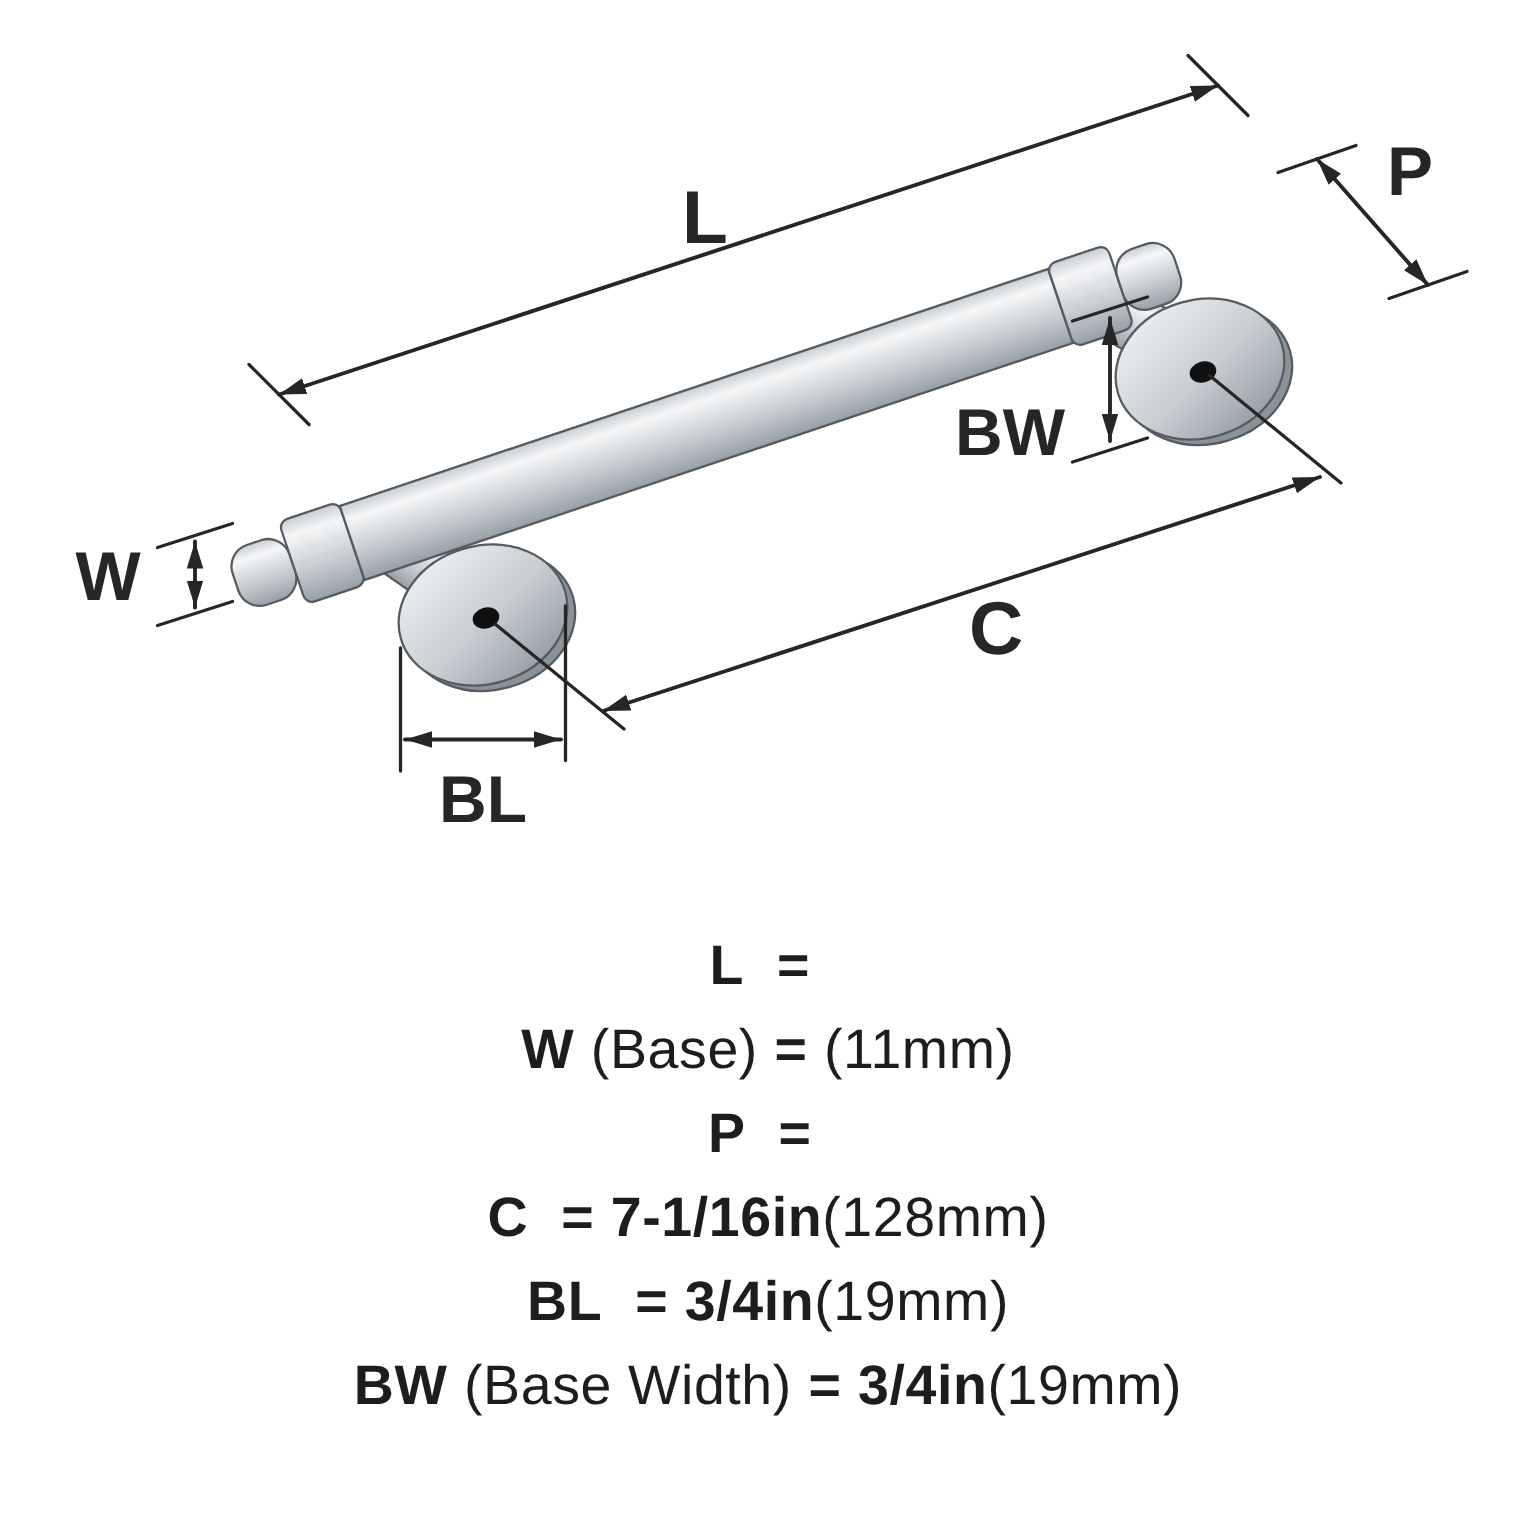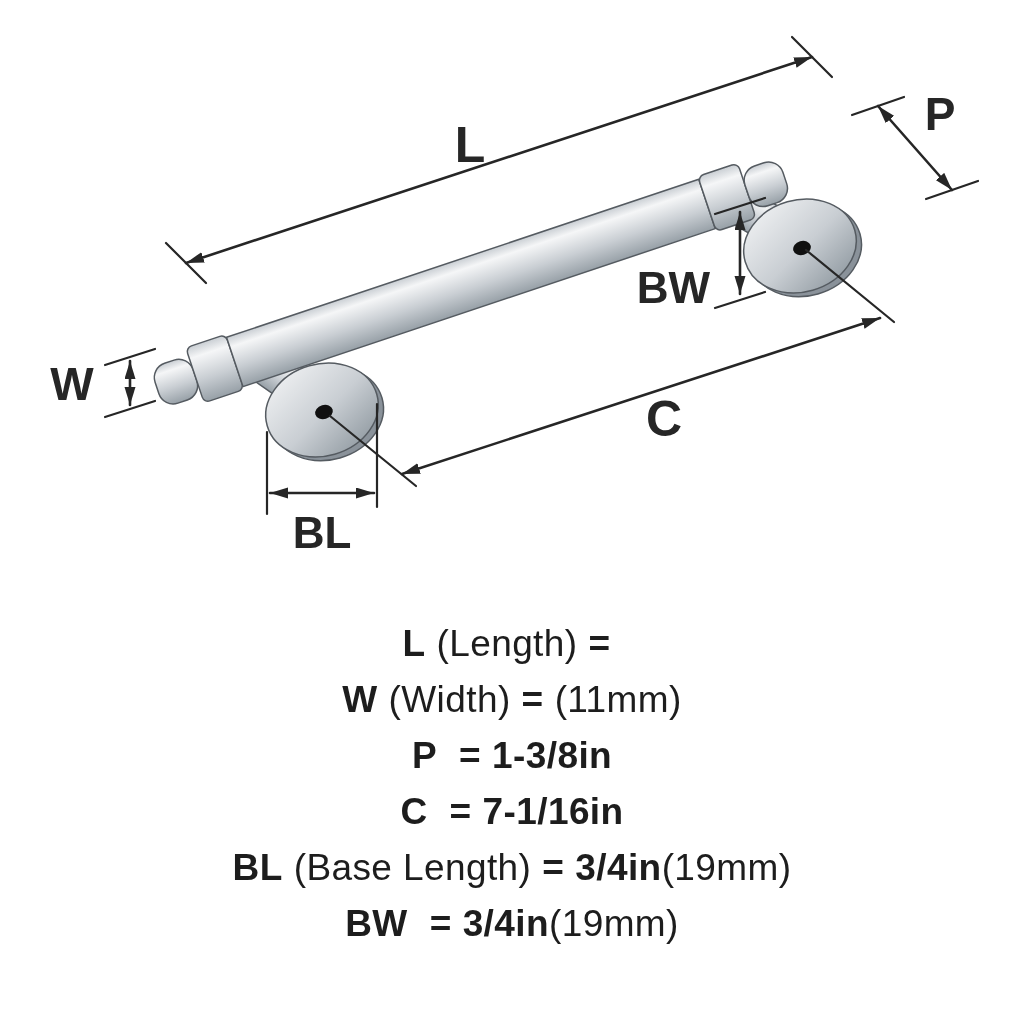--- a/index.html
+++ b/index.html
@@ -137,37 +137,37 @@
         <text x="710" y="303" font-size="44" text-anchor="end">BW</text>
         <text x="664" y="436" font-size="50" text-anchor="middle">C</text>
         <text x="322" y="548" font-size="44" text-anchor="middle">BL</text>
       </g>
     </svg>
   </div>
 
   <div class="specs">
 
     <div class="spec-line">
-      <span class="b abbr">L</span><span class="r">(Length)</span><span class="b eq">=</span>
+      <span class="b abbr">L</span><span class="b eq">=</span>
     </div>
 
     <div class="spec-line">
-      <span class="b abbr">W</span><span class="r">(Width)</span><span class="b eq">=</span><span class="r">(11mm)</span>
+      <span class="b abbr">W</span><span class="r">(Base)</span><span class="b eq">=</span><span class="r">(11mm)</span>
     </div>
 
     <div class="spec-line">
-      <span class="b abbr">P</span><span class="b eq">=</span><span class="b">1-3/8in</span>
+      <span class="b abbr">P</span><span class="b eq">=</span>
     </div>
 
     <div class="spec-line">
-      <span class="b abbr">C</span><span class="b eq">=</span><span class="b">7-1/16in</span>
+      <span class="b abbr">C</span><span class="b eq">=</span><span class="b">7-1/16in</span><span class="r">(128mm)</span>
     </div>
 
     <div class="spec-line">
-      <span class="b abbr">BL</span><span class="r">(Base Length)</span><span class="b eq">=</span><span class="b">3/4in</span><span class="r">(19mm)</span>
+      <span class="b abbr">BL</span><span class="b eq">=</span><span class="b">3/4in</span><span class="r">(19mm)</span>
     </div>
 
     <div class="spec-line">
-      <span class="b abbr">BW</span><span class="b eq">=</span><span class="b">3/4in</span><span class="r">(19mm)</span>
+      <span class="b abbr">BW</span><span class="r">(Base Width)</span><span class="b eq">=</span><span class="b">3/4in</span><span class="r">(19mm)</span>
     </div>
 
   </div>
 </div>
 
 </body></html>

